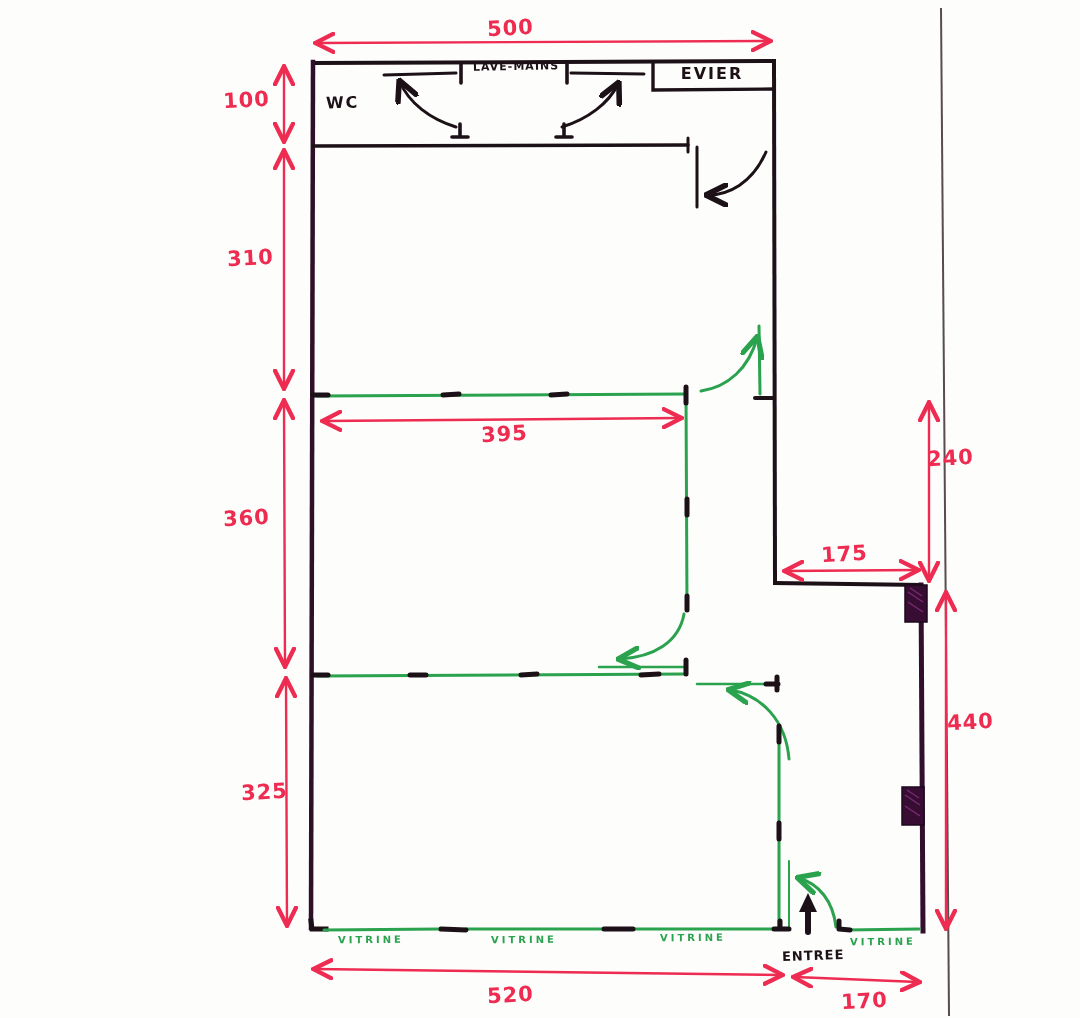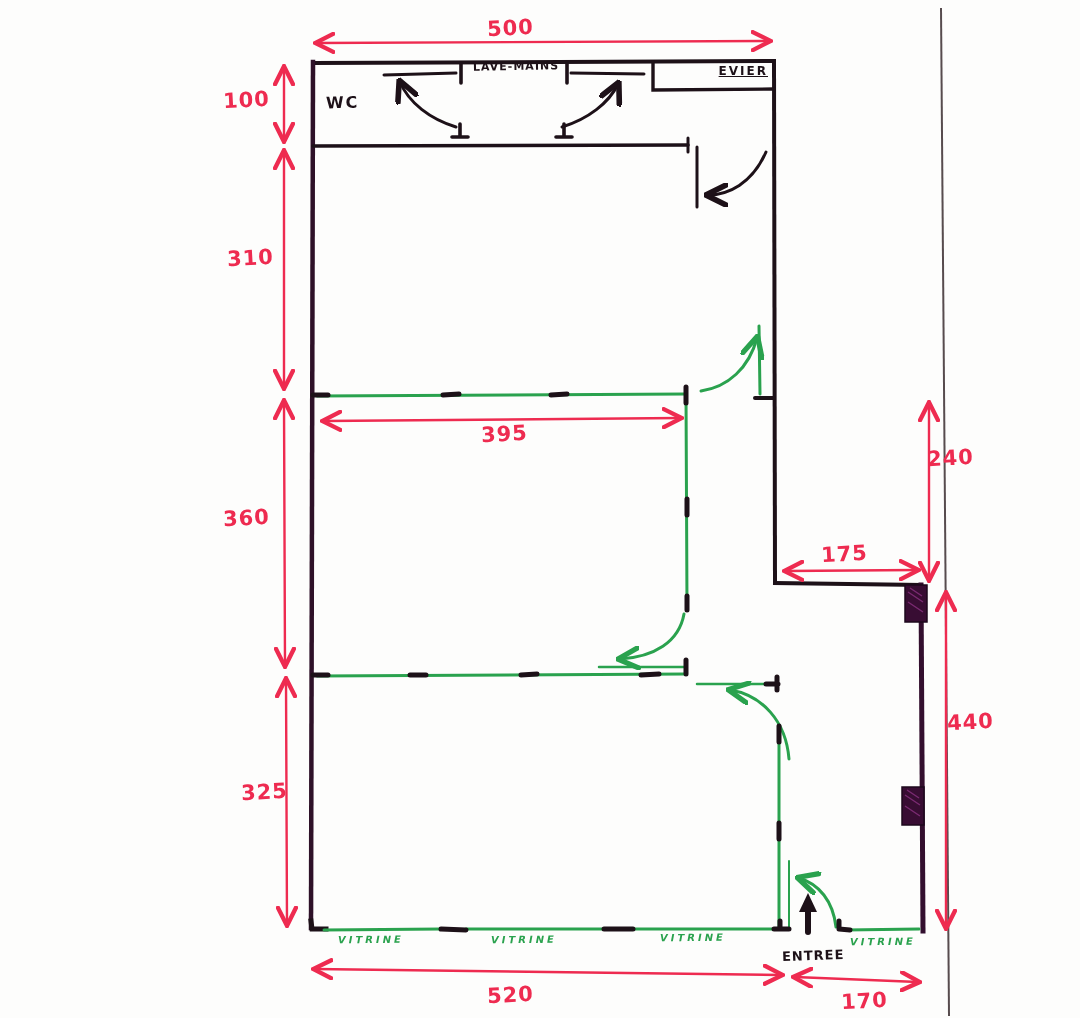--- a/index.html
+++ b/index.html
@@ -13,30 +13,29 @@
   #drawing{position:absolute;left:0;top:0;}
   .lbl{position:absolute;white-space:nowrap;}
   .lbl-black{
     color:#1d1118;font-weight:bold;
     font-family:"DejaVu Sans", sans-serif;
   }
   .lbl-green{
     color:var(--c-partition,#2aa24e);font-weight:bold;
     font-size:10px;letter-spacing:3px;
     transform:rotate(-0.5deg);
-    font-style:italic;
   }
   .lbl-red{
     color:var(--c-dimension,#ee2b50);font-weight:bold;
     font-size:21px;letter-spacing:1px;
     transform:rotate(-3deg);
   }
   .wc{font-size:16px;letter-spacing:2px;transform:rotate(-2deg);}
   .lave{font-size:11px;letter-spacing:1px;transform:rotate(-1deg);}
-  .evier{font-size:12px;letter-spacing:2px;text-align:right;width:112px;text-decoration:underline;}
+  .evier{font-size:16px;letter-spacing:2px;text-align:center;width:112px;}
   .entree{font-size:13px;letter-spacing:1px;transform:rotate(-2deg);}
 </style>
 </head>
 <body>
 
 <div id="canvas">
 
   <svg id="drawing" width="1080" height="1018" viewBox="0 0 1080 1018">
     <defs>
       <marker id="mr" viewBox="0 0 12 12" refX="10" refY="6" markerWidth="9" markerHeight="9" orient="auto-start-reverse">

